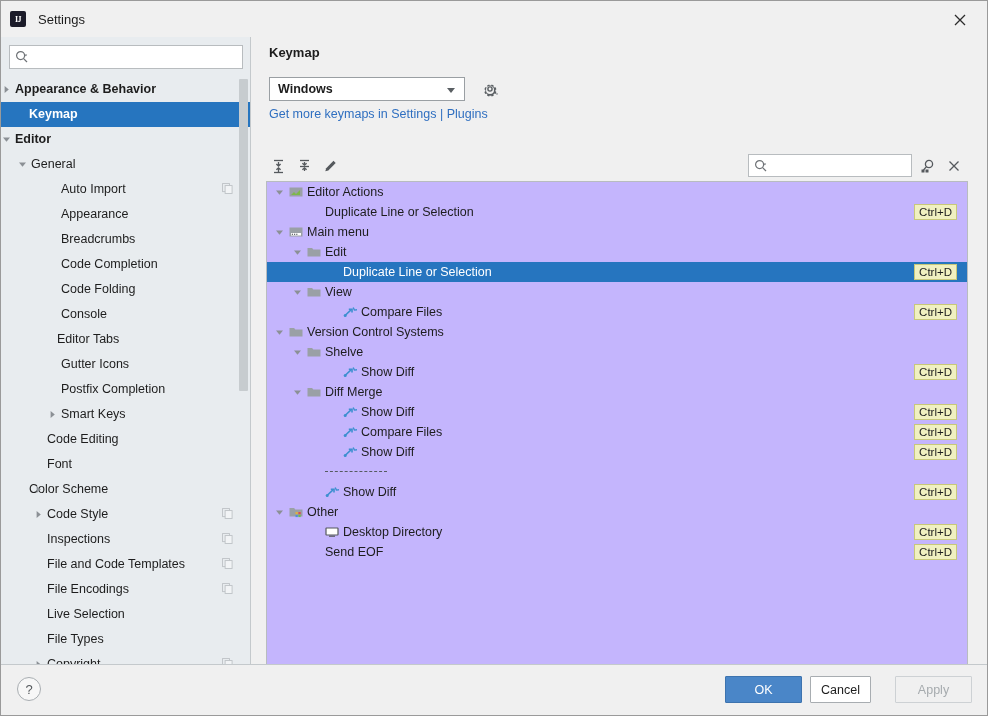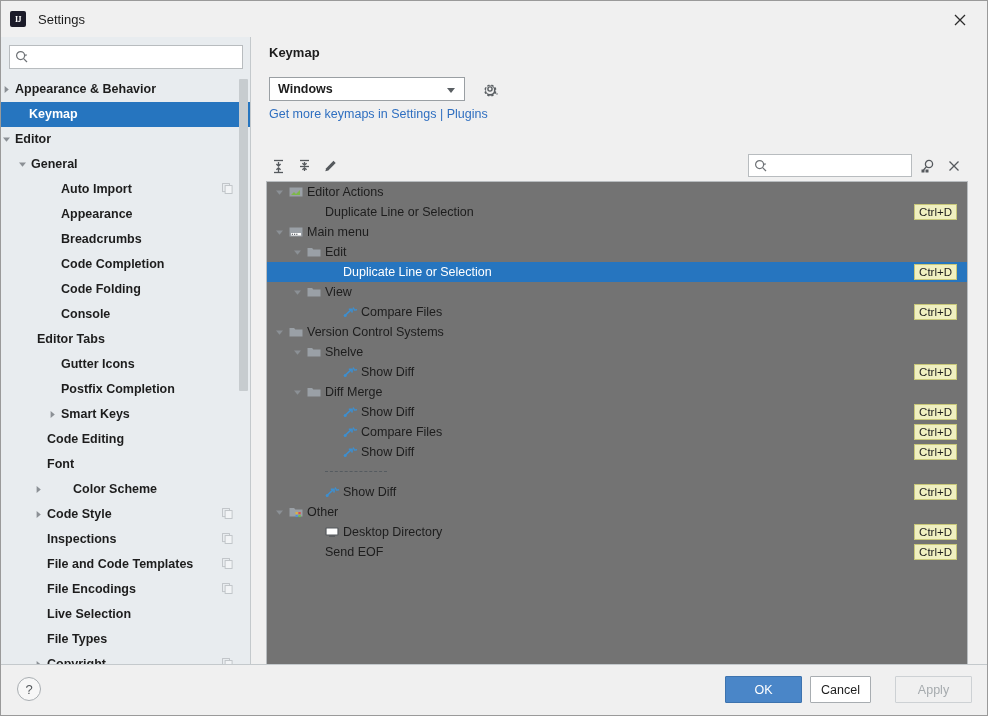--- a/index.html
+++ b/index.html
@@ -70,21 +70,21 @@
   .snode {
     position: relative; height: 25px; line-height: 25px;
     font-size: 12.5px; color: #1d1d1d;
     white-space: nowrap; cursor: default; padding-right: 30px;
   }
   .snode.sel { background: #2675bf; color: #ffffff; }
   .snode .arw {
     position: absolute; width: 10px; height: 25px;
     display: flex; align-items: center; justify-content: center;
   }
-  .snode .lbl { display: inline-block; font-weight: bold; }
+  .snode .lbl { display: inline-block; }
   .snode.bold .lbl { font-weight: bold; }
   .copy-ico {
     position: absolute; right: 18px; top: 6px;
     width: 11px; height: 11px; opacity: .45;
   }
   #side-scrollbar {
     position: absolute; right: 2px; top: 42px;
     width: 9px; height: 585px;
   }
   #side-thumb {
@@ -151,21 +151,21 @@
     font-family: "Liberation Sans", sans-serif; font-size: 12px;
     width: 126px; margin-left: 4px;
   }
   #tb-shortcut { right: 28px; }
   #tb-clear { right: 2px; }
 
   
   #keytree {
     position: absolute; left: 14px; top: 144px;
     width: 702px; height: 492px;
-    background: #737373; border: 1px solid #b8bcbf;
+    background: #c4b5fd; border: 1px solid #b8bcbf;
     overflow: hidden;
   }
   .krow {
     position: relative; height: 20px; line-height: 20px;
     font-size: 12.5px; color: #1d1d1d; white-space: nowrap;
     cursor: default;
   }
   .krow.sel { background: #2675bf; color: #ffffff; }
   .krow .arw {
     position: absolute; top: 0; width: 12px; height: 20px;
@@ -260,35 +260,35 @@
           </span><span class="lbl" style="margin-left:30px">General</span></div>
         <div class="snode"><span class="lbl" style="margin-left:60px">Auto Import</span><svg class="copy-ico" viewBox="0 0 12 12">
             <rect x="0.6" y="0.6" width="7.6" height="8.8" stroke="#8b9095" stroke-width="1" fill="none"></rect>
             <rect x="3.4" y="2.8" width="7.6" height="8.6" stroke="#8b9095" stroke-width="1" fill="#ffffff"></rect>
           </svg></div>
         <div class="snode"><span class="lbl" style="margin-left:60px">Appearance</span></div>
         <div class="snode"><span class="lbl" style="margin-left:60px">Breadcrumbs</span></div>
         <div class="snode"><span class="lbl" style="margin-left:60px">Code Completion</span></div>
         <div class="snode"><span class="lbl" style="margin-left:60px">Code Folding</span></div>
         <div class="snode"><span class="lbl" style="margin-left:60px">Console</span></div>
-        <div class="snode"><span class="lbl" style="margin-left:36px">Editor Tabs</span></div>
+        <div class="snode"><span class="lbl" style="margin-left:56px">Editor Tabs</span></div>
         <div class="snode"><span class="lbl" style="margin-left:60px">Gutter Icons</span></div>
         <div class="snode"><span class="lbl" style="margin-left:60px">Postfix Completion</span></div>
         <div class="snode"><span class="arw" style="left:46px">
             <svg width="9" height="9" viewBox="0 0 9 9">
               <path d="M2.6 1 v7 l4.2 -3.5 z" fill="#8b9095"></path>
             </svg>
           </span><span class="lbl" style="margin-left:60px">Smart Keys</span></div>
         <div class="snode"><span class="lbl" style="margin-left:46px">Code Editing</span></div>
         <div class="snode"><span class="lbl" style="margin-left:46px">Font</span></div>
         <div class="snode"><span class="arw" style="left:32px">
             <svg width="9" height="9" viewBox="0 0 9 9">
               <path d="M2.6 1 v7 l4.2 -3.5 z" fill="#8b9095"></path>
             </svg>
-          </span><span class="lbl" style="margin-left:72px">Color Scheme</span></div>
+          </span><span class="lbl" style="margin-left:28px">Color Scheme</span></div>
         <div class="snode"><span class="arw" style="left:32px">
             <svg width="9" height="9" viewBox="0 0 9 9">
               <path d="M2.6 1 v7 l4.2 -3.5 z" fill="#8b9095"></path>
             </svg>
           </span><span class="lbl" style="margin-left:46px">Code Style</span><svg class="copy-ico" viewBox="0 0 12 12">
             <rect x="0.6" y="0.6" width="7.6" height="8.8" stroke="#8b9095" stroke-width="1" fill="none"></rect>
             <rect x="3.4" y="2.8" width="7.6" height="8.6" stroke="#8b9095" stroke-width="1" fill="#ffffff"></rect>
           </svg></div>
         <div class="snode"><span class="lbl" style="margin-left:46px">Inspections</span><svg class="copy-ico" viewBox="0 0 12 12">
             <rect x="0.6" y="0.6" width="7.6" height="8.8" stroke="#8b9095" stroke-width="1" fill="none"></rect>

